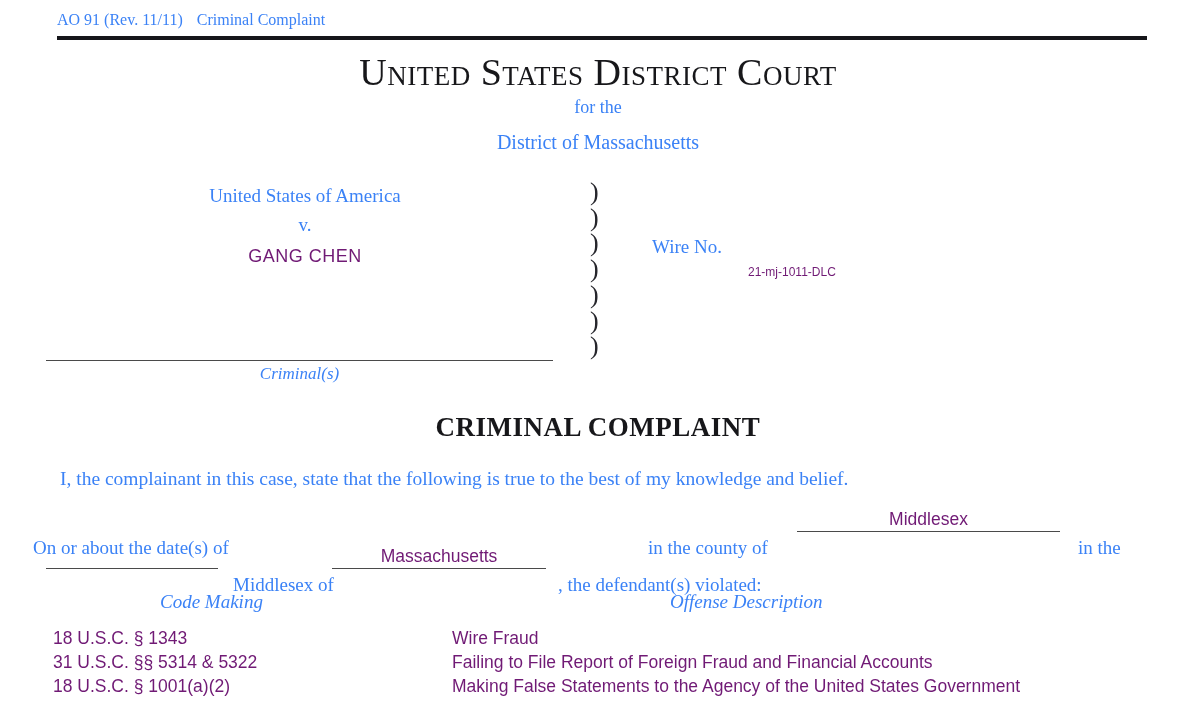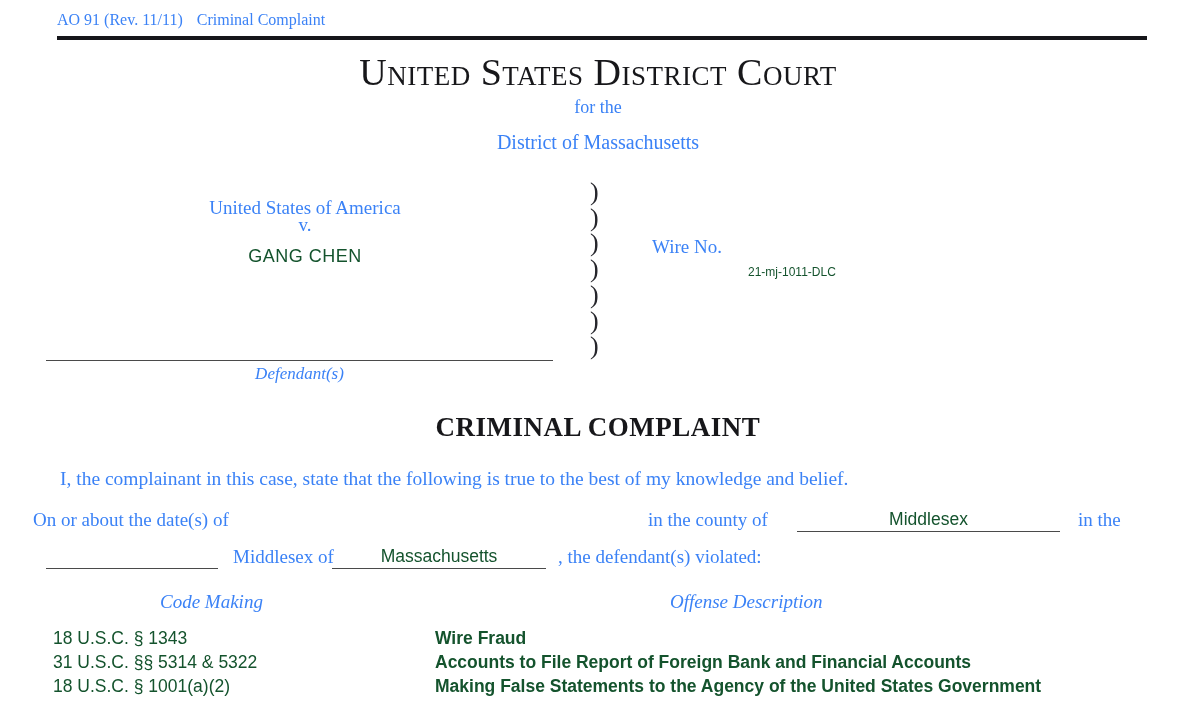--- a/index.html
+++ b/index.html
@@ -8,21 +8,21 @@
   .page {
     position: relative;
     width: 1189px;
     height: 717px;
     background: #ffffff;
     overflow: hidden;
     color: #1d1d21;
   }
   .abs { position: absolute; }
   .serif { font-family: "Liberation Serif", serif; color: #3b82f6; }
-  .sans  { font-family: "Liberation Sans", sans-serif; color: #14532d; }
+  .sans  { font-family: "Liberation Sans", sans-serif; color: #701a75; }
 
   .form-header {
     left: 57px; top: 11px;
     font-size: 16px;
     white-space: nowrap;
   }
   .form-header .form-title-part { margin-left: 14px; }
 
   .double-rule {
     left: 57px; top: 36px;
@@ -41,21 +41,21 @@
   }
   .for-the {
     left: 0; top: 97px; width: 1196px;
     text-align: center; font-size: 18px;
   }
   .district-line {
     left: 0; top: 131px; width: 1196px;
     text-align: center; font-size: 20px;
   }
 
-  .plaintiff { left: 120px; top: 185px; width: 370px; text-align: center; font-size: 19px; margin-top: 12px; }
+  .plaintiff { left: 120px; top: 185px; width: 370px; text-align: center; font-size: 19px; }
   .versus    { left: 120px; top: 214px; width: 370px; text-align: center; font-size: 19px; }
   .defendant-name {
     left: 120px; top: 246px; width: 370px; text-align: center;
     font-size: 18px; letter-spacing: 0.5px;
   }
 
   .paren-col { left: 590px; top: 179px; font-size: 26px; color: #26262c; }
   .paren-col span { display: block; line-height: 25.7px; }
 
   .case-label { left: 652px; top: 236px; font-size: 19px; }
@@ -71,21 +71,21 @@
   }
 
   .complaint-title {
     left: 0; top: 412px; width: 1196px; text-align: center;
     font-weight: bold; font-size: 27px; letter-spacing: 0.5px;
     color: #17171a;
   }
 
   .oath { left: 60px; top: 468px; font-size: 19.5px; white-space: nowrap; }
 
-  .body-text { font-size: 19px; white-space: nowrap; }
+  .body-text { font-size: 19px; white-space: nowrap; margin-top: 28px; }
   .l1-prefix { left: 33px;  top: 509px; }
   .l1-middle { left: 648px; top: 509px; }
   .l1-suffix { left: 1078px; top: 509px; }
   .l2-district-label { left: 233px; top: 546px; }
   .l2-suffix { left: 558px; top: 546px; }
 
   .fill-field {
     height: 26px;
     border-bottom: 1.5px solid #4a4a4a;
     text-align: center;
@@ -100,21 +100,21 @@
 
   .col-header { font-style: italic; font-size: 19px; }
   .code-header { left: 160px; top: 591px; }
   .desc-header { left: 670px; top: 591px; }
 
   .offense-row { font-size: 17.5px; line-height: 24px; white-space: nowrap; }
   .row-y0 { top: 626px; }
   .row-y1 { top: 650px; text-align: right; }
   .row-y2 { top: 674px; }
   .code-col { left: 53px; }
-  .desc-col { left: 435px; font-weight: bold; }
+  .desc-col { left: 452px; }
 </style>
 </head>
 <body>
 
 <div class="page">
 
   <div class="abs serif form-header">
     <span>AO 91 (Rev. 11/11)</span><span class="form-title-part">Criminal Complaint</span>
   </div>
 
@@ -135,21 +135,21 @@
     <span>)</span>
     <span>)</span>
     <span>)</span>
     <span>)</span>
   </div>
 
   <div class="abs serif case-label">Wire No.</div>
   <div class="abs sans case-value">21-mj-1011-DLC</div>
 
   <div class="abs defendant-underline"></div>
-  <div class="abs serif defendant-label">Defendant(s)</div>
+  <div class="abs serif defendant-label">Criminal(s)</div>
 
   <div class="abs serif complaint-title">CRIMINAL COMPLAINT</div>
 
   <div class="abs serif oath">I, the complainant in this case, state that the following is true to the best of my knowledge and belief.</div>
 
   <div class="abs serif body-text l1-prefix">On or about the date(s) of</div>
   <div class="abs serif body-text l1-middle">in the county of</div>
   <div class="abs sans fill-field county-field">Middlesex</div>
   <div class="abs serif body-text l1-suffix">in the</div>
 
@@ -157,17 +157,17 @@
   <div class="abs serif body-text l2-district-label">Middlesex of</div>
   <div class="abs serif body-text l2-suffix">, the defendant(s) violated:</div>
   <div class="abs sans fill-field district-field">Massachusetts</div>
 
   <div class="abs serif col-header code-header">Code Making</div>
   <div class="abs serif col-header desc-header">Offense Description</div>
 
   <div class="abs sans offense-row code-col row-y0">18 U.S.C. § 1343</div>
   <div class="abs sans offense-row desc-col row-y0">Wire Fraud</div>
   <div class="abs sans offense-row code-col row-y1">31 U.S.C. §§ 5314 &amp; 5322</div>
-  <div class="abs sans offense-row desc-col row-y1">Accounts to File Report of Foreign Bank and Financial Accounts</div>
+  <div class="abs sans offense-row desc-col row-y1">Failing to File Report of Foreign Fraud and Financial Accounts</div>
   <div class="abs sans offense-row code-col row-y2">18 U.S.C. § 1001(a)(2)</div>
   <div class="abs sans offense-row desc-col row-y2">Making False Statements to the Agency of the United States Government</div>
 
 </div>
 
 </body></html>

